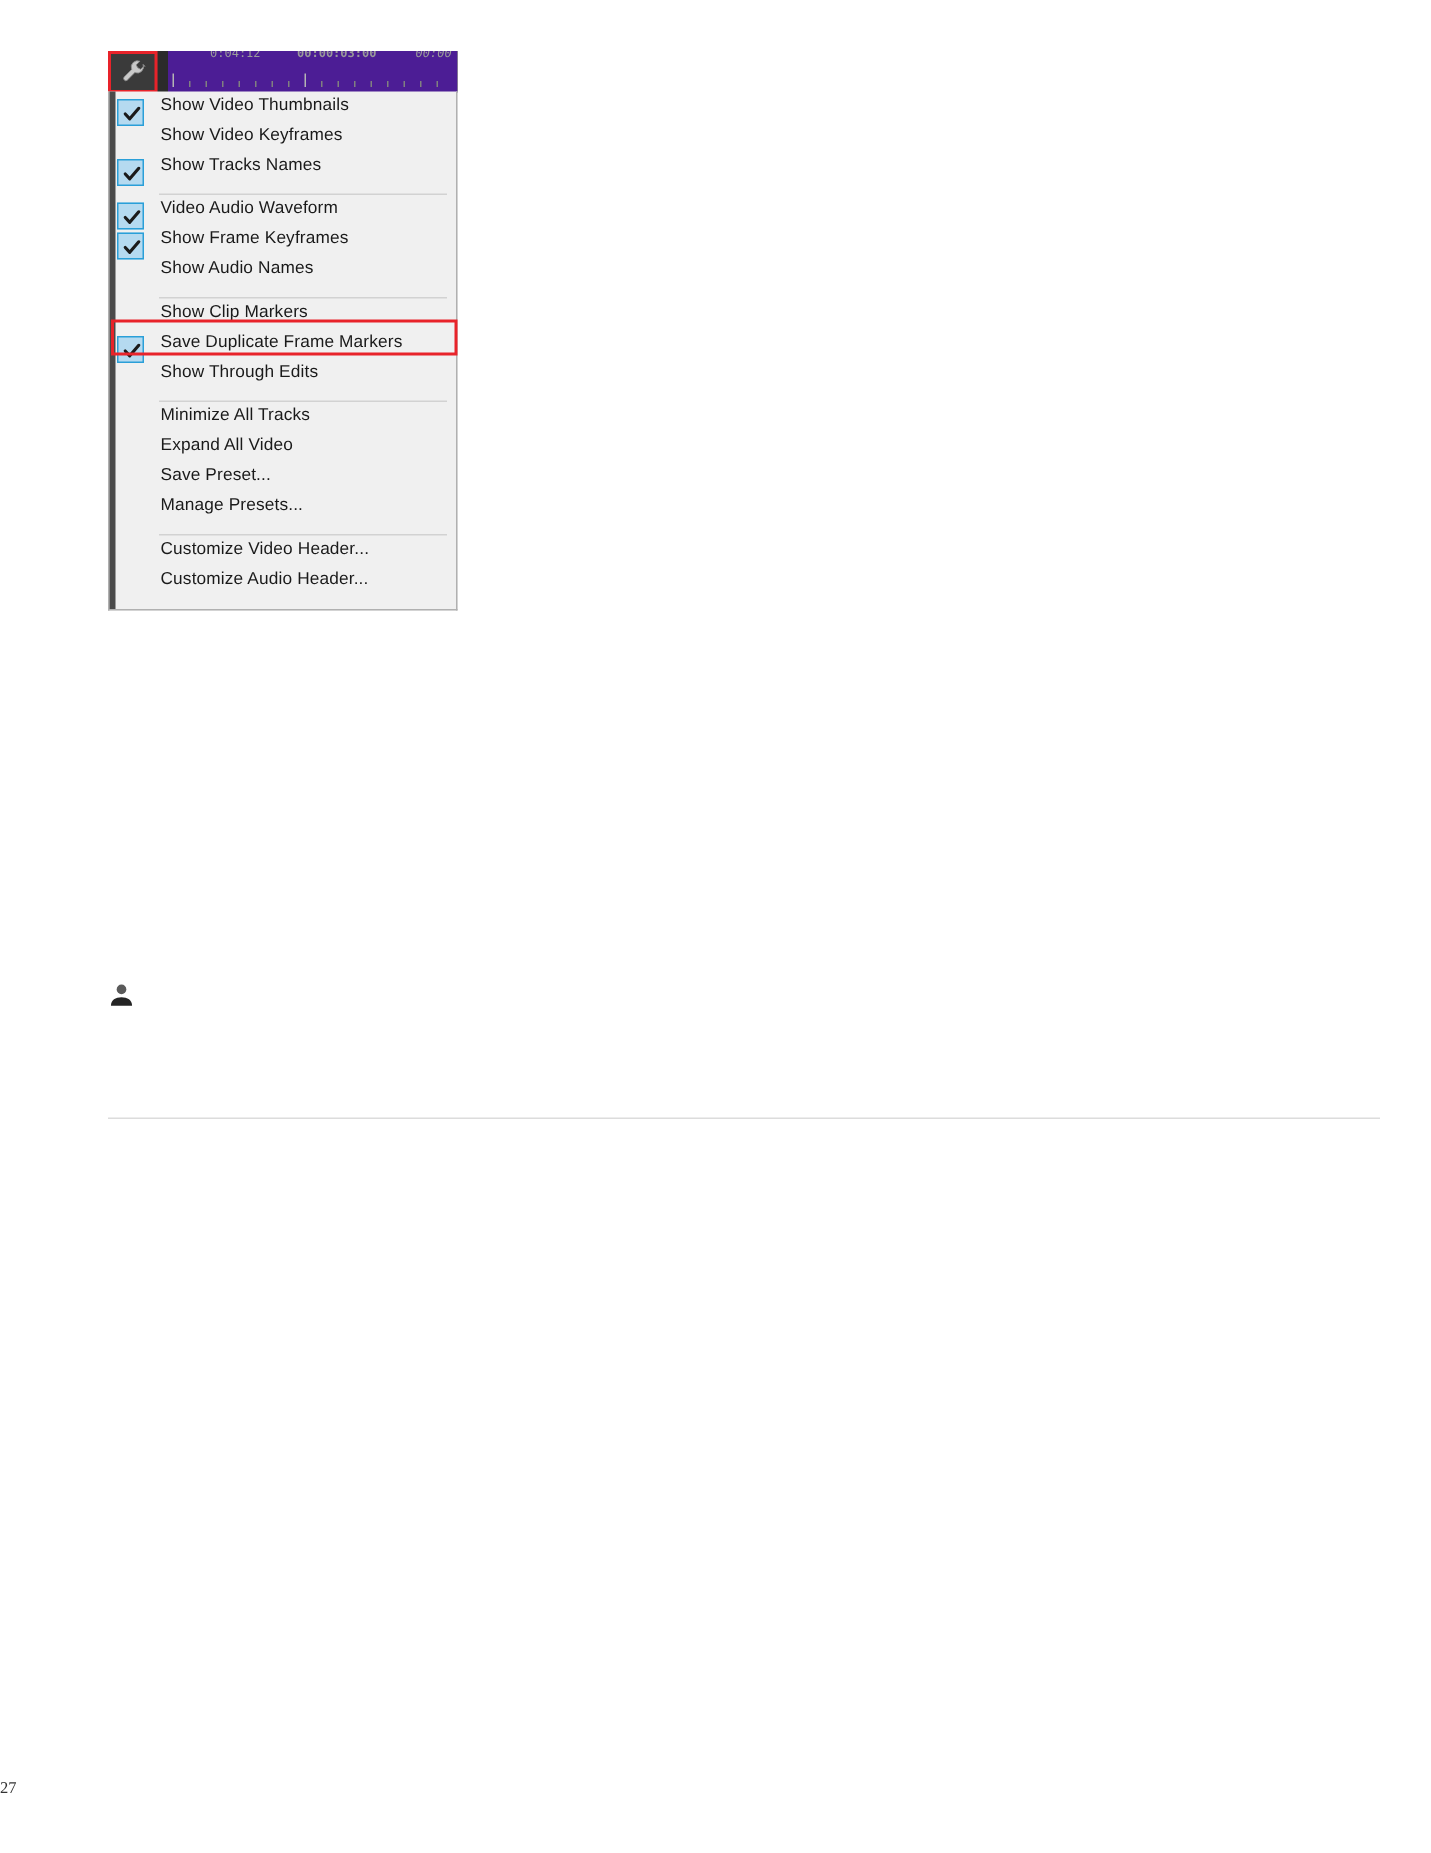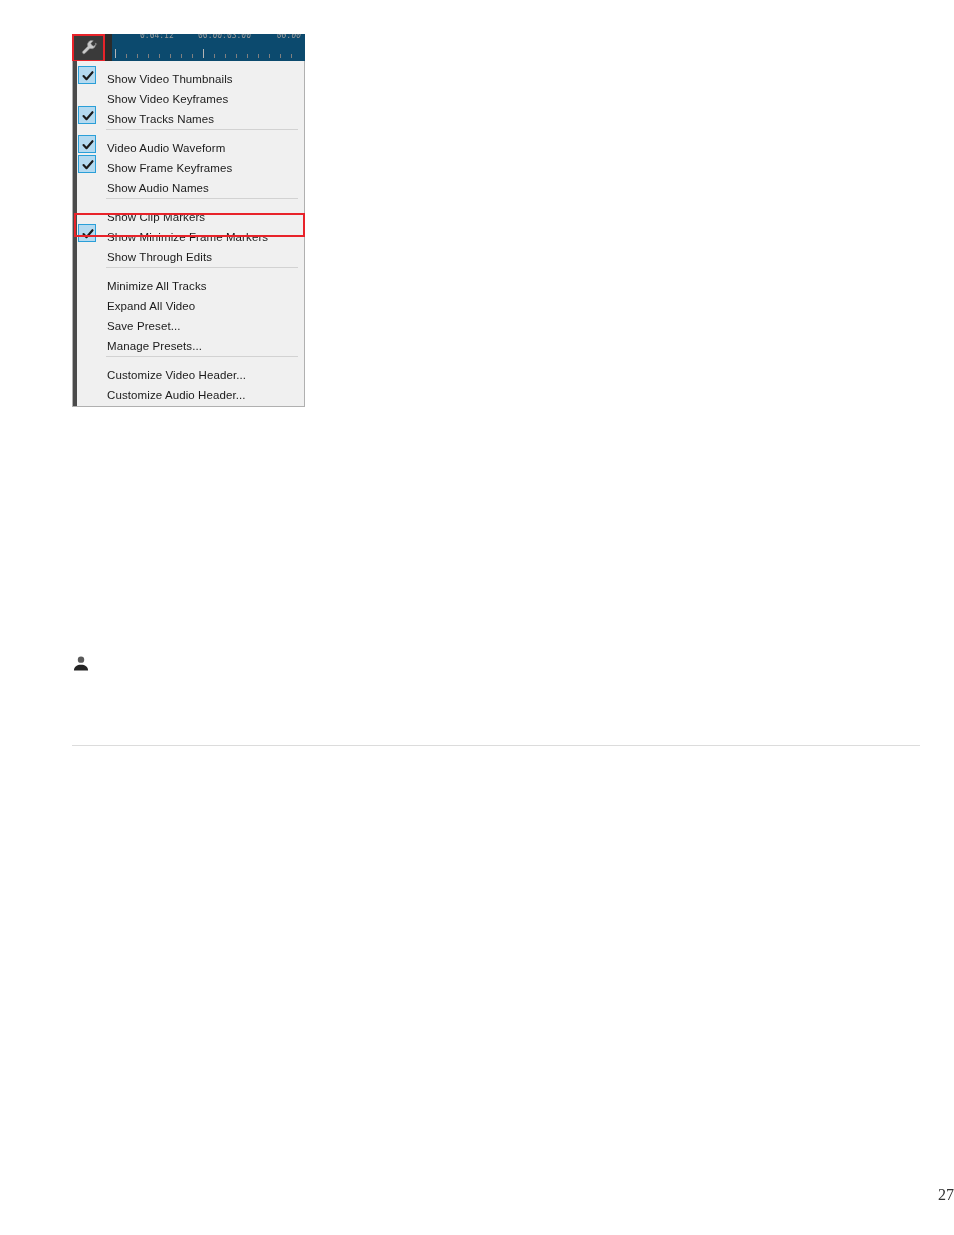--- a/index.html
+++ b/index.html
@@ -39,21 +39,21 @@
     justify-content: center;
   }
   #wrench-button svg { display: block; }
 
   #ruler-area {
     position: absolute;
     left: 40px;
     top: 0;
     right: 0;
     height: 28px;
-    background: #0c4a6e;
+    background: #4c1d95;
   }
   .tc-label {
     position: absolute;
     top: -3px;
     font-family: "DejaVu Sans Mono", monospace;
     font-size: 8px;
     color: #9a9a9a;
     white-space: nowrap;
     letter-spacing: 0px;
   }
@@ -84,21 +84,21 @@
     left: 0px;
     top: 0px;
     width: 4px;
     bottom: 0px;
     background: #4a4a4a;
   }
 
   .menu-item {
     position: relative;
     display: flex;
-    align-items: flex-end;
+    align-items: flex-start;
     height: 20px;
     padding-left: 34px;
     font-size: 11.5px;
     color: #1a1a1a;
     white-space: nowrap;
     z-index: 2;
   }
   .menu-item .label { line-height: 1; letter-spacing: 0.1px; }
 
   .menu-sep {
@@ -150,34 +150,34 @@
     top: 745px;
     width: 848px;
     height: 1px;
     background: #dcdcdc;
   }
   #page-number {
     position: absolute;
     left: 0;
     right: 0;
     top: 1186px;
-    text-align: right;
-    font-size: 16px;
+    text-align: left;
+    font-size: 11px;
     color: #333333;
     font-family: "Liberation Serif", serif;
   }
 </style>
 </head>
 <body>
 
 <div id="timeline-strip">
 
   <div id="ruler-area">
     <div class="tc-label" style="left:28px;">0:04:12</div>
-    <div class="tc-label" style="left:86px;">00:00:03:00</div>
+    <div class="tc-label" style="left:86px;font-weight:bold;">00:00:03:00</div>
     <div class="tc-label" style="left:165px;font-style:italic;">00:00</div>
 
     <div class="tick major" style="left:3px;"></div>
     <div class="tick" style="left:14px;"></div>
     <div class="tick" style="left:25px;"></div>
     <div class="tick" style="left:36px;"></div>
     <div class="tick" style="left:47px;"></div>
     <div class="tick" style="left:58px;"></div>
     <div class="tick" style="left:69px;"></div>
     <div class="tick" style="left:80px;"></div>
@@ -254,21 +254,21 @@
   <div class="menu-item">
     <span class="cbox off"></span>
     <span class="label">Show Clip Markers</span>
   </div>
   <div class="menu-item">
     <span class="cbox">
       <svg width="12" height="12" viewBox="0 0 12 12">
           <path d="M1.5 6L4.5 9.2 10.5 2.2" fill="none" stroke="#1b1b1b" stroke-width="2.1" stroke-linecap="round" stroke-linejoin="round"></path>
         </svg>
     </span>
-    <span class="label">Show Minimize Frame Markers</span>
+    <span class="label">Save Duplicate Frame Markers</span>
   </div>
   <div class="menu-item">
     <span class="cbox off"></span>
     <span class="label">Show Through Edits</span>
   </div>
 
   <div class="menu-sep"></div>
 
   <div class="menu-item">
     <span class="cbox off"></span>

